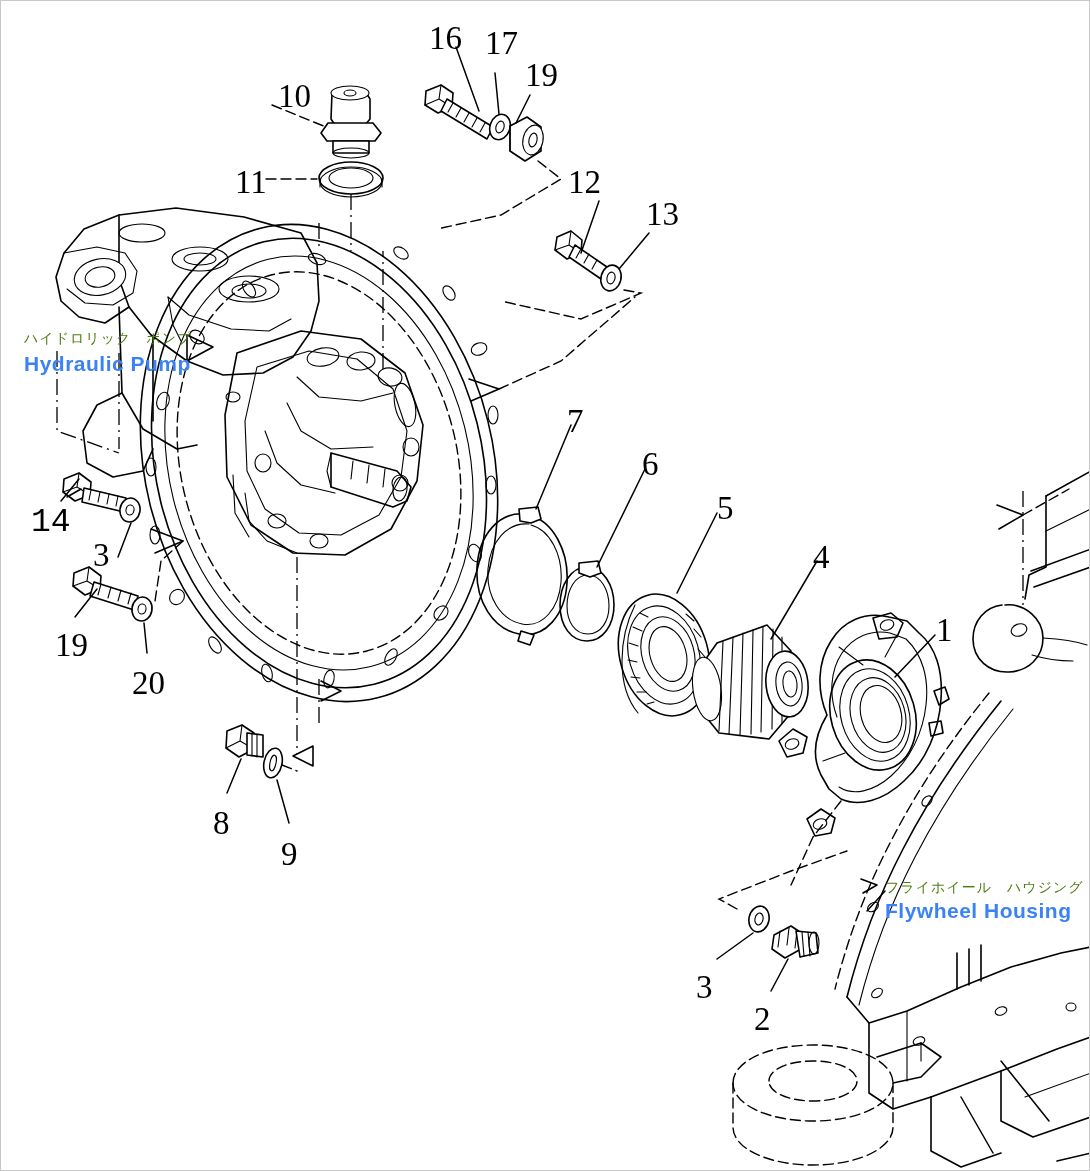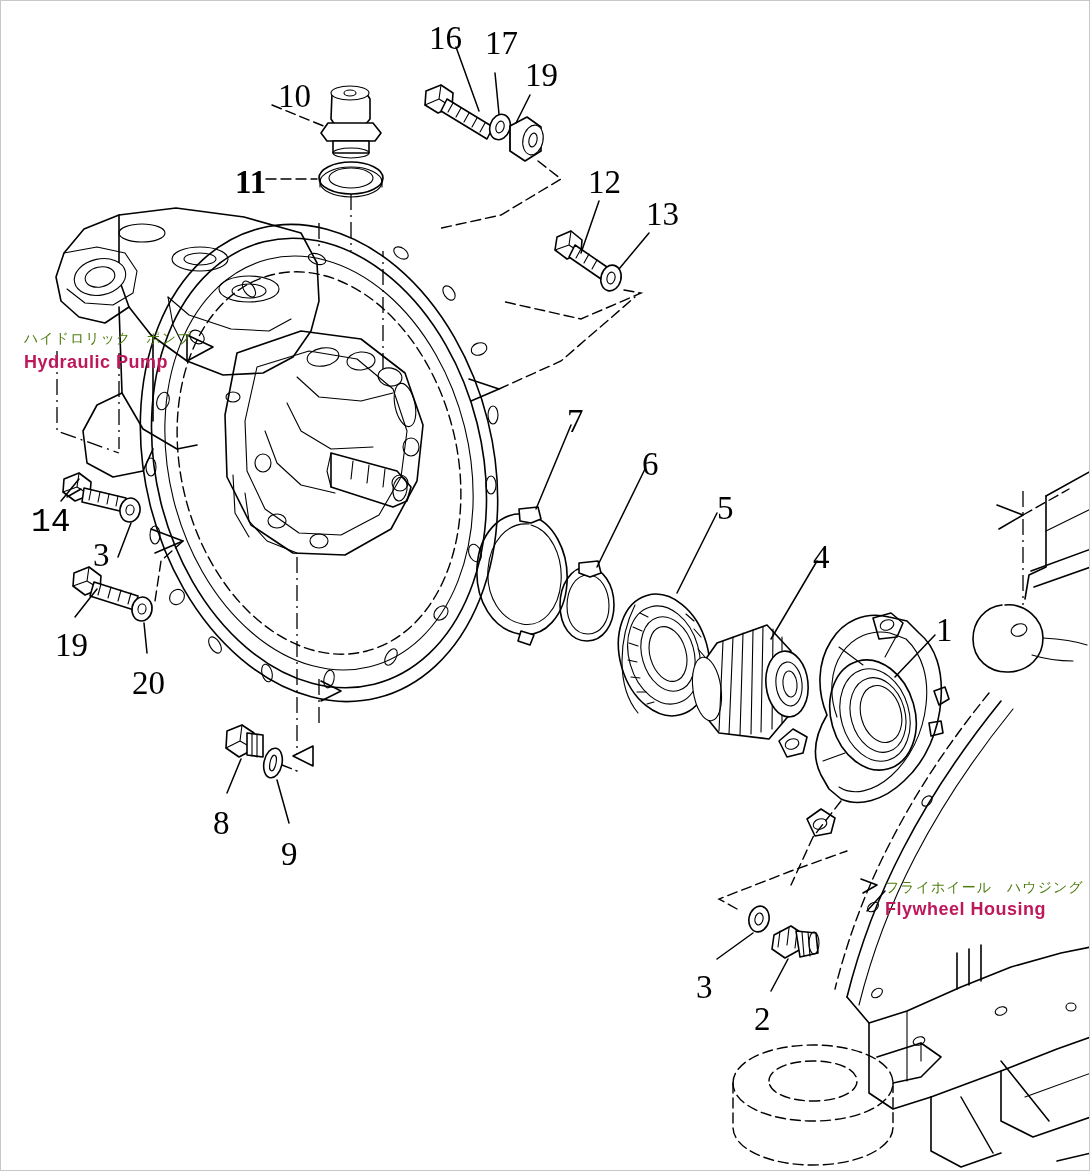--- a/index.html
+++ b/index.html
@@ -29,23 +29,23 @@
     font-family:"DejaVu Sans",sans-serif;
     font-size:14px;
     color:#4d7c0f;
     white-space:nowrap;
     line-height:1;
     letter-spacing:1px;
   }
   .cap-en{
     position:absolute;
     font-family:"Liberation Sans",sans-serif;
-    font-size:18px;
+    font-size:21px;
     font-weight:600;
-    color:#be185d;
+    color:#3b82f6;
     white-space:nowrap;
     line-height:1;
     letter-spacing:0.5px;
   }
 </style>
 </head>
 <body>
 
 <div id="sheet">
 
@@ -481,22 +481,22 @@
   <div class="cap-jp" style="left:23px;top:330px;">ハイドロリック　ポンプ</div>
   <div class="cap-en" style="left:23px;top:352px;">Hydraulic Pump</div>
 
   <div class="cap-jp" style="left:884px;top:879px;">フライホイール　ハウジング</div>
   <div class="cap-en" style="left:884px;top:899px;">Flywheel Housing</div>
 
   <div class="lbl num" style="left:428px;top:21px;">16</div>
   <div class="lbl num" style="left:484px;top:26px;">17</div>
   <div class="lbl num" style="left:524px;top:58px;">19</div>
   <div class="lbl num" style="left:229px;top:79px;margin-left:48px;">10</div>
-  <div class="lbl num" style="left:234px;top:165px;font-weight:bold;">11</div>
-  <div class="lbl num" style="left:587px;top:165px;">12</div>
+  <div class="lbl num" style="left:234px;top:165px;">11</div>
+  <div class="lbl num" style="left:567px;top:165px;">12</div>
   <div class="lbl num" style="left:645px;top:197px;">13</div>
   <div class="lbl num" style="left:566px;top:404px;">7</div>
   <div class="lbl num" style="left:641px;top:447px;">6</div>
   <div class="lbl num" style="left:716px;top:491px;">5</div>
   <div class="lbl num" style="left:812px;top:540px;">4</div>
   <div class="lbl num" style="left:935px;top:613px;">1</div>
   <div class="lbl num" style="left:30px;top:505px;font-family:Liberation Mono, monospace;">14</div>
   <div class="lbl num" style="left:92px;top:538px;">3</div>
   <div class="lbl num" style="left:54px;top:628px;">19</div>
   <div class="lbl num" style="left:131px;top:666px;">20</div>

